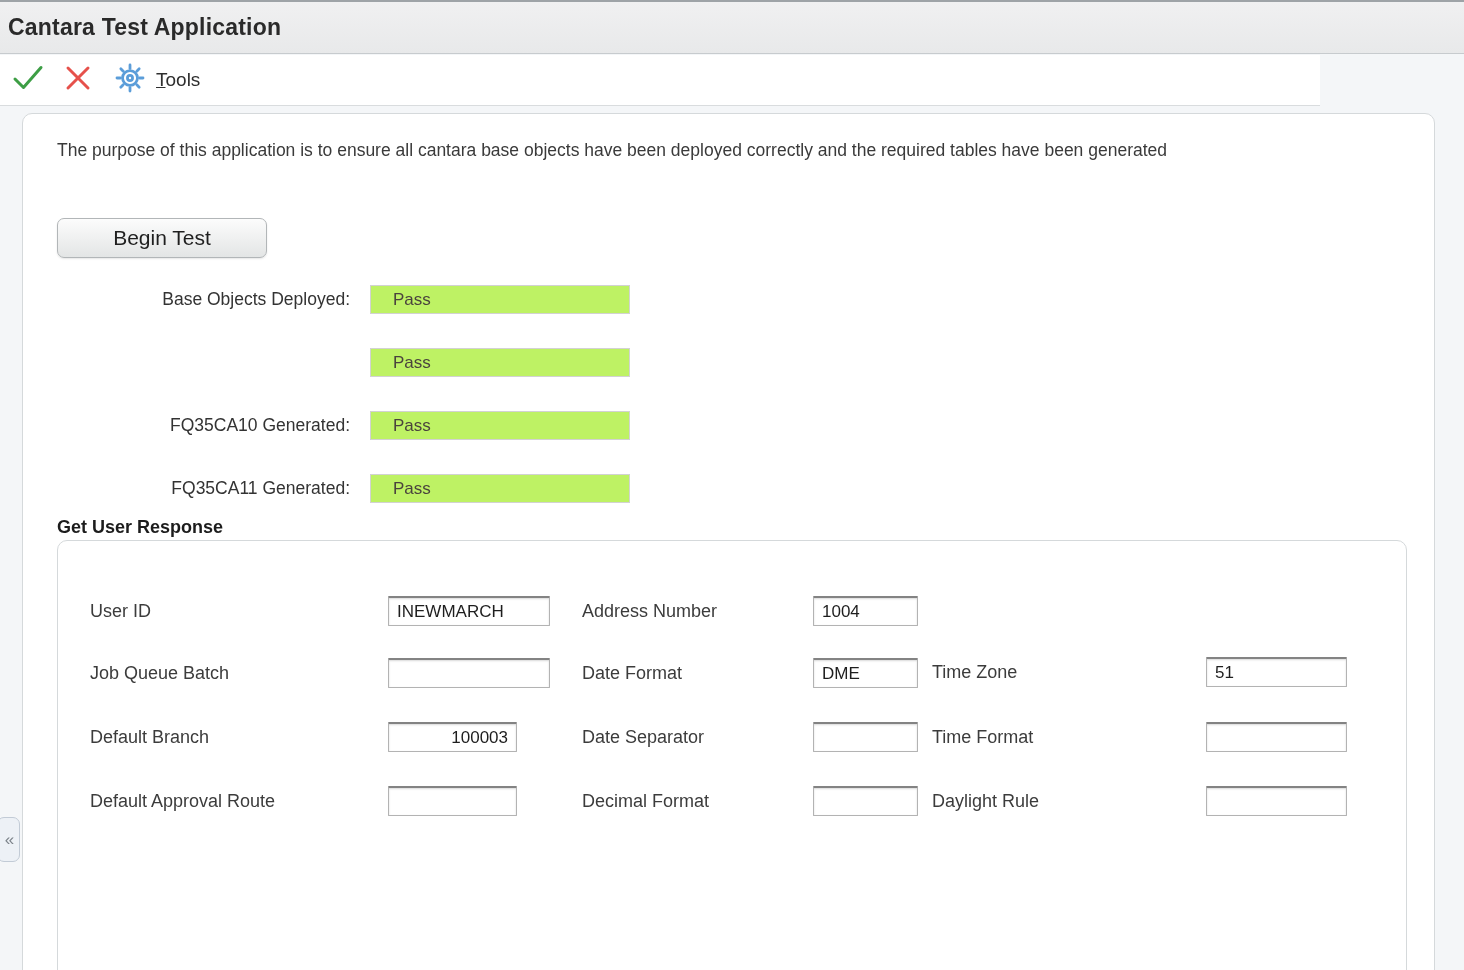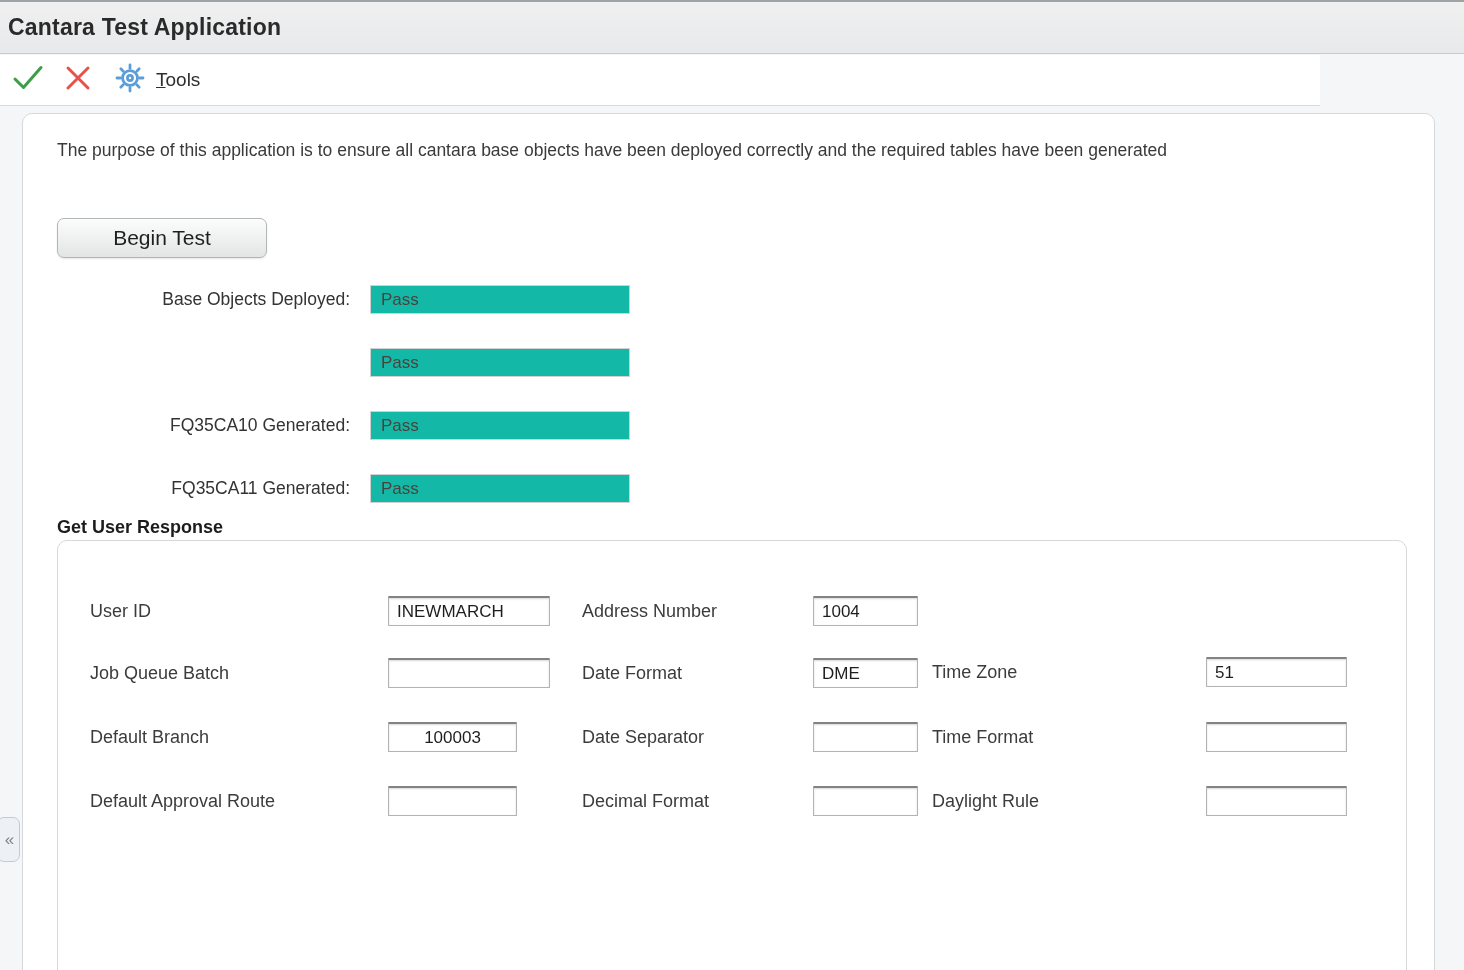--- a/index.html
+++ b/index.html
@@ -70,24 +70,24 @@
     cursor: pointer;
   }
 
   .status-label {
     position: absolute; left: 57px; width: 293px; height: 29px;
     line-height: 29px; text-align: right;
     font-size: 17.5px; color: #333333;
   }
   .status-field {
     position: absolute; left: 370px; width: 260px; height: 29px;
-    background: #14b8a6;
+    background: #bef264;
     border: 1px solid #d2d2d2;
     font-size: 17px; color: #4a433d;
-    line-height: 27px; padding-left: 10px;
+    line-height: 27px; padding-left: 22px;
   }
 
   .section-title {
     position: absolute; left: 57px; top: 517px;
     font-size: 18px; font-weight: bold; color: #1c1c1c;
   }
 
   .group-box {
     position: absolute; left: 57px; top: 540px; width: 1350px; height: 470px;
     background: #ffffff;
@@ -104,21 +104,21 @@
     background: #ffffff;
     border: 1px solid #b3b3b3;
     border-top: 2px solid #838383;
     border-radius: 1px;
     box-shadow: inset 0 1px 2px rgba(0,0,0,0.15), 0 1px 0 rgba(255,255,255,0.9);
     font-family: "Liberation Sans", sans-serif;
     font-size: 17px; color: #1e1e1e;
     padding: 0 8px;
     outline: none;
   }
-  .inp.right { text-align: center; }
+  .inp.right { text-align: right; }
 
   
   .lab-c1 { left: 90px; }  .lab-c2 { left: 582px; } .lab-c3 { left: 932px; }
   .row-1 { top: 596px; } .row-2 { top: 658px; } .row-3 { top: 722px; } .row-4 { top: 786px; }
   .inp-c1 { left: 388px; width: 162px; }
   .inp-c1-narrow { left: 388px; width: 129px; }
   .inp-c2 { left: 813px; width: 105px; }
   .inp-c3 { left: 1206px; width: 141px; }
   .row-2b { top: 657px; }
 

